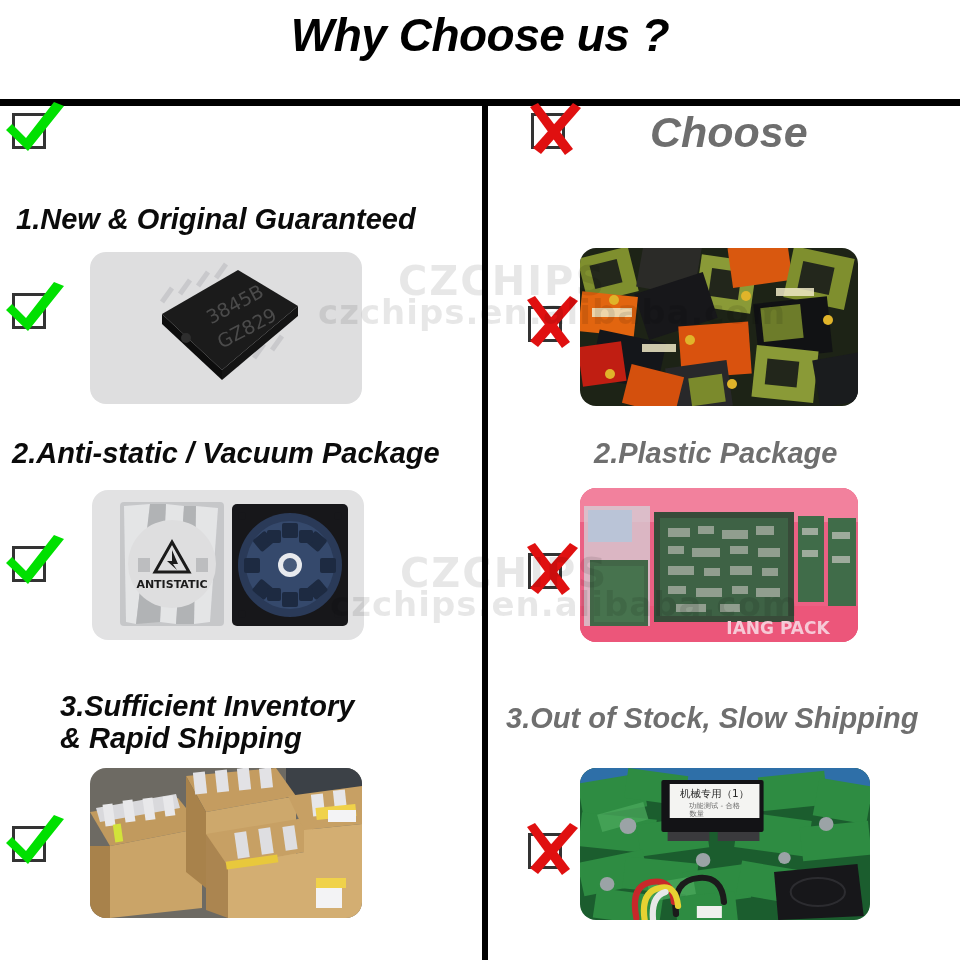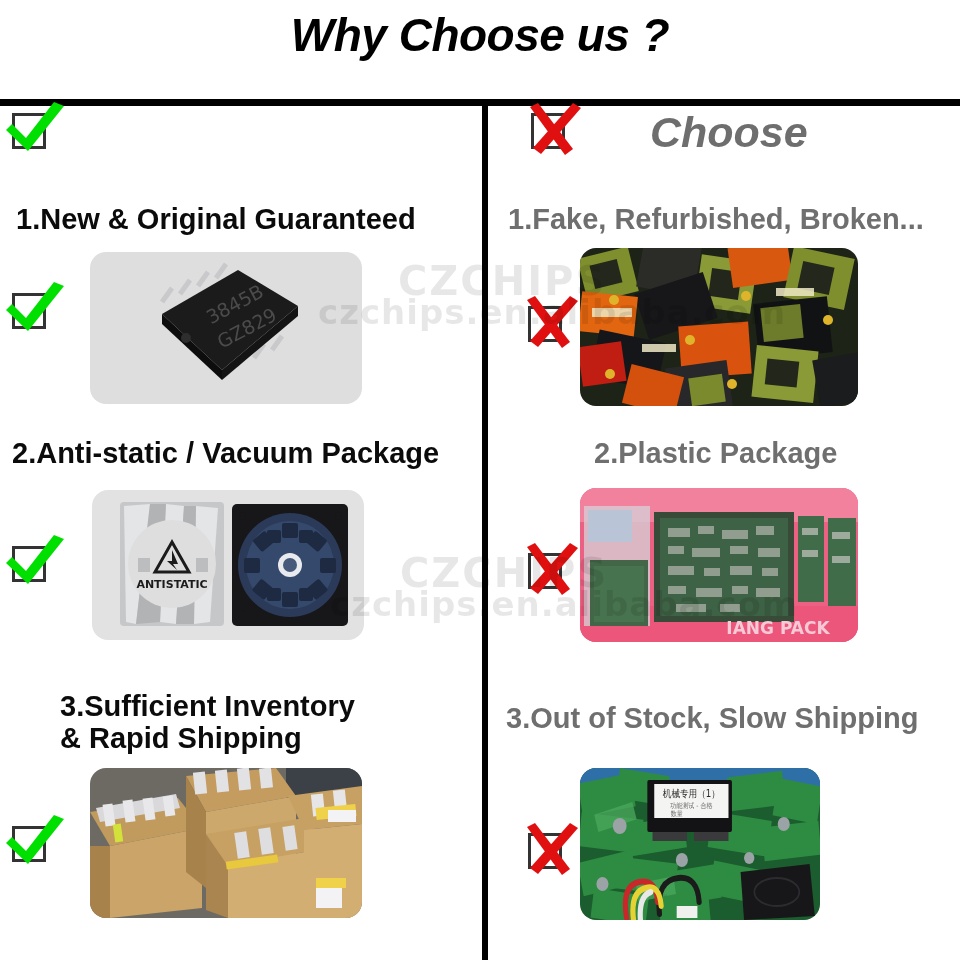--- a/index.html
+++ b/index.html
@@ -29,21 +29,21 @@
   
   .mark-box{position:absolute;width:42px;height:46px;}
   .mark-box .sq{
     position:absolute;left:4px;top:8px;width:34px;height:36px;
     border:3px solid #333;box-sizing:border-box;background:transparent;
   }
   .mark-box svg{position:absolute;left:-6px;top:-8px;overflow:visible;}
 
   
   .row-title{
-    position:absolute;font-size:29px;font-weight:bold;
+    position:absolute;font-size:29px;font-weight:bold;font-style:italic;
     line-height:1.12;white-space:pre-line;
   }
   .row-title.left{color:#0b0b0b;}
   .row-title.right{color:#6f6f6f;}
 
   
   .photo{position:absolute;border-radius:16px;overflow:hidden;}
   .photo svg{display:block;width:100%;height:100%;}
 
   
@@ -73,21 +73,20 @@
 
   <div class="mark-box" style="left:527px;top:105px;">
     <div class="sq"></div>
     <svg width="70" height="64" viewBox="0 0 70 64">
       <path d="M9 10 L17 6 L52 52 L44 58 Z" fill="#e01010"></path>
       <path d="M52 6 L60 11 L20 57 L12 51 Z" fill="#e01010"></path>
     </svg>
   </div>
 
   <div class="row-title left" style="left:16px;top:203px;">1.New &amp; Original Guaranteed</div>
-  <div class="row-title right" style="left:508px;top:203px;">1.Fake, Refurbished, Broken...</div>
 
   <div class="mark-box" style="left:8px;top:285px;">
     <div class="sq"></div>
     <svg width="70" height="64" viewBox="0 0 70 64">
       <path d="M4 33 L10 27 L24 41 L52 5 L62 9 L26 54 Z" fill="#00e000"></path>
     </svg>
   </div>
   <div class="mark-box" style="left:524px;top:298px;">
     <div class="sq"></div>
     <svg width="70" height="64" viewBox="0 0 70 64">
@@ -339,21 +338,21 @@
           <rect x="244" y="22" width="12" height="22" transform="rotate(-6 250 33)"></rect>
           </g>
         <rect x="226" y="38" width="40" height="12" fill="#f0d24a" transform="rotate(-6 246 44)"></rect>
         <rect x="238" y="42" width="28" height="12" fill="#f3f3f5"></rect>
         <rect x="226" y="118" width="26" height="22" fill="#f3f3f5"></rect>
         <rect x="226" y="110" width="30" height="10" fill="#f0d24a"></rect>
       </g>
     </svg>
   </div>
 
-  <div class="photo" style="left:580px;top:768px;width:240px;height:152px;">
+  <div class="photo" style="left:580px;top:768px;width:290px;height:152px;">
     <svg viewBox="0 0 278 152" preserveAspectRatio="none">
       <rect width="278" height="152" fill="#1b5d2e"></rect>
       <rect x="0" y="0" width="278" height="22" fill="#2e6fa8"></rect>
       <g fill="#2e8c42">
         <rect x="0" y="10" width="62" height="34" transform="rotate(-10 31 27)"></rect>
         <rect x="44" y="4" width="58" height="30" transform="rotate(8 73 19)"></rect>
         <rect x="172" y="6" width="64" height="34" transform="rotate(-6 204 23)"></rect>
         <rect x="226" y="14" width="52" height="38" transform="rotate(10 252 33)"></rect>
         <rect x="0" y="48" width="72" height="34" transform="rotate(6 36 65)"></rect>
         <rect x="56" y="52" width="66" height="32" transform="rotate(-8 89 68)"></rect>

